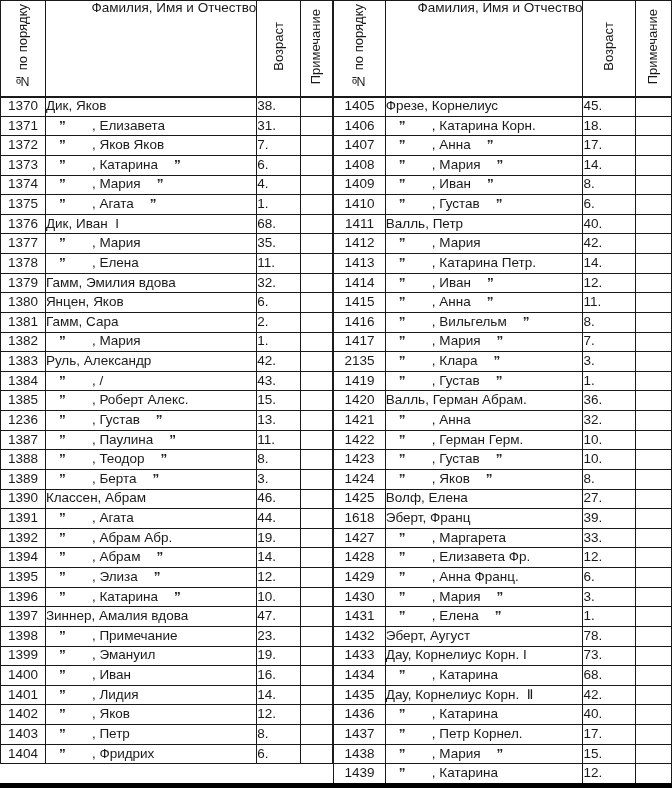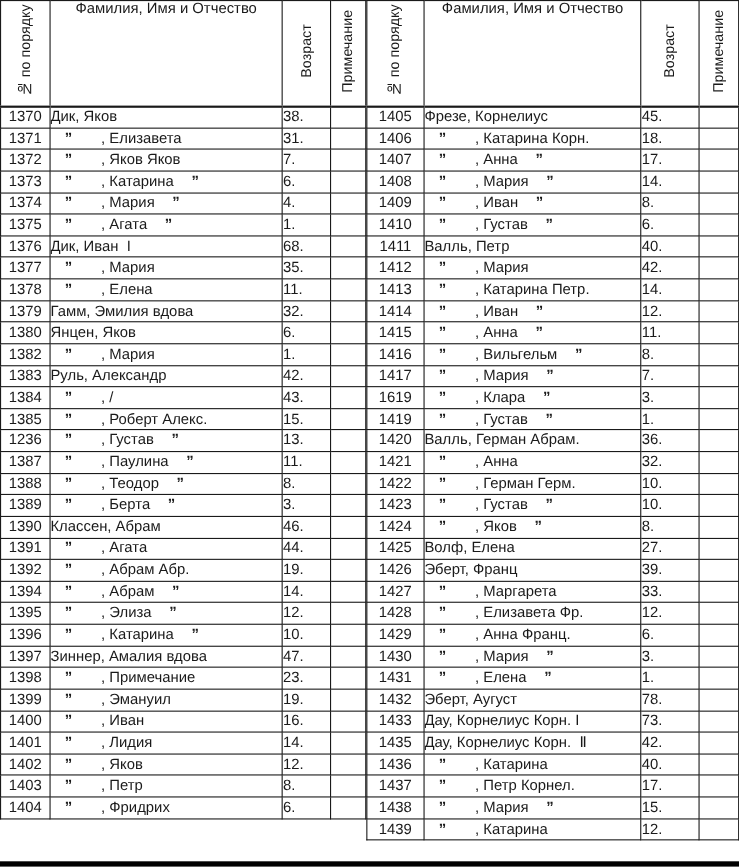--- a/index.html
+++ b/index.html
@@ -21,21 +21,21 @@
     border: 1px solid #1a1a1a;
     padding: 0;
     overflow: hidden;
     font-size: 13.5px;
     line-height: 1.1;
   }
   table.reg thead tr { height: 96px; }
   table.reg tbody tr { height: 19.63px; }
   table.reg thead th { border-bottom: 2px solid #1a1a1a; font-weight: normal; }
   th.h-num, th.h-age, th.h-note { vertical-align: middle; text-align: center; }
-  th.h-name { vertical-align: top; text-align: center; padding-top: 3px; font-size: 13.5px; }
+  th.h-name { vertical-align: top; text-align: right; padding-top: 3px; font-size: 13.5px; }
   .vert {
     display: inline-block;
     writing-mode: vertical-rl;
     transform: rotate(180deg);
     white-space: nowrap;
     font-size: 13px;
   }
   td.c-num { text-align: center; }
   td.c-name { padding-left: 6px; white-space: nowrap; }
   td.c-name span { white-space: pre; }
@@ -151,20 +151,26 @@
             <td class="c-age">32.</td>
             <td class="c-note"></td>
           </tr>
           <tr>
             <td class="c-num">1380</td>
             <td class="c-name"><span>Янцен, Яков</span></td>
             <td class="c-age">6.</td>
             <td class="c-note"></td>
           </tr>
           <tr>
+            <td class="c-num">1381</td>
+            <td class="c-name"><span>Гамм, Сара</span></td>
+            <td class="c-age">2.</td>
+            <td class="c-note"></td>
+          </tr>
+          <tr>
             <td class="c-num">1382</td>
             <td class="c-name"><span class="lead">”</span><span>, Мария</span></td>
             <td class="c-age">1.</td>
             <td class="c-note"></td>
           </tr>
           <tr>
             <td class="c-num">1383</td>
             <td class="c-name"><span>Руль, Александр</span></td>
             <td class="c-age">42.</td>
             <td class="c-note"></td>
@@ -386,21 +392,21 @@
             <td class="c-age">8.</td>
             <td class="c-note"></td>
           </tr>
           <tr>
             <td class="c-num">1417</td>
             <td class="c-name"><span class="lead">”</span><span>, Мария</span><span class="trail">”</span></td>
             <td class="c-age">7.</td>
             <td class="c-note"></td>
           </tr>
           <tr>
-            <td class="c-num">1619</td>
+            <td class="c-num">2135</td>
             <td class="c-name"><span class="lead">”</span><span>, Клара</span><span class="trail">”</span></td>
             <td class="c-age">3.</td>
             <td class="c-note"></td>
           </tr>
           <tr>
             <td class="c-num">1419</td>
             <td class="c-name"><span class="lead">”</span><span>, Густав</span><span class="trail">”</span></td>
             <td class="c-age">1.</td>
             <td class="c-note"></td>
           </tr>
@@ -434,21 +440,21 @@
             <td class="c-age">8.</td>
             <td class="c-note"></td>
           </tr>
           <tr>
             <td class="c-num">1425</td>
             <td class="c-name"><span>Волф, Елена</span></td>
             <td class="c-age">27.</td>
             <td class="c-note"></td>
           </tr>
           <tr>
-            <td class="c-num">1426</td>
+            <td class="c-num">1618</td>
             <td class="c-name"><span>Эберт, Франц</span></td>
             <td class="c-age">39.</td>
             <td class="c-note"></td>
           </tr>
           <tr>
             <td class="c-num">1427</td>
             <td class="c-name"><span class="lead">”</span><span>, Маргарета</span></td>
             <td class="c-age">33.</td>
             <td class="c-note"></td>
           </tr>
@@ -479,20 +485,26 @@
           <tr>
             <td class="c-num">1432</td>
             <td class="c-name"><span>Эберт, Аугуст</span></td>
             <td class="c-age">78.</td>
             <td class="c-note"></td>
           </tr>
           <tr>
             <td class="c-num">1433</td>
             <td class="c-name"><span>Дау, Корнелиус Корн. I</span></td>
             <td class="c-age">73.</td>
+            <td class="c-note"></td>
+          </tr>
+          <tr>
+            <td class="c-num">1434</td>
+            <td class="c-name"><span class="lead">”</span><span>, Катарина</span></td>
+            <td class="c-age">68.</td>
             <td class="c-note"></td>
           </tr>
           <tr>
             <td class="c-num">1435</td>
             <td class="c-name"><span>Дау, Корнелиус Корн.  Ⅱ</span></td>
             <td class="c-age">42.</td>
             <td class="c-note"></td>
           </tr>
           <tr>
             <td class="c-num">1436</td>

